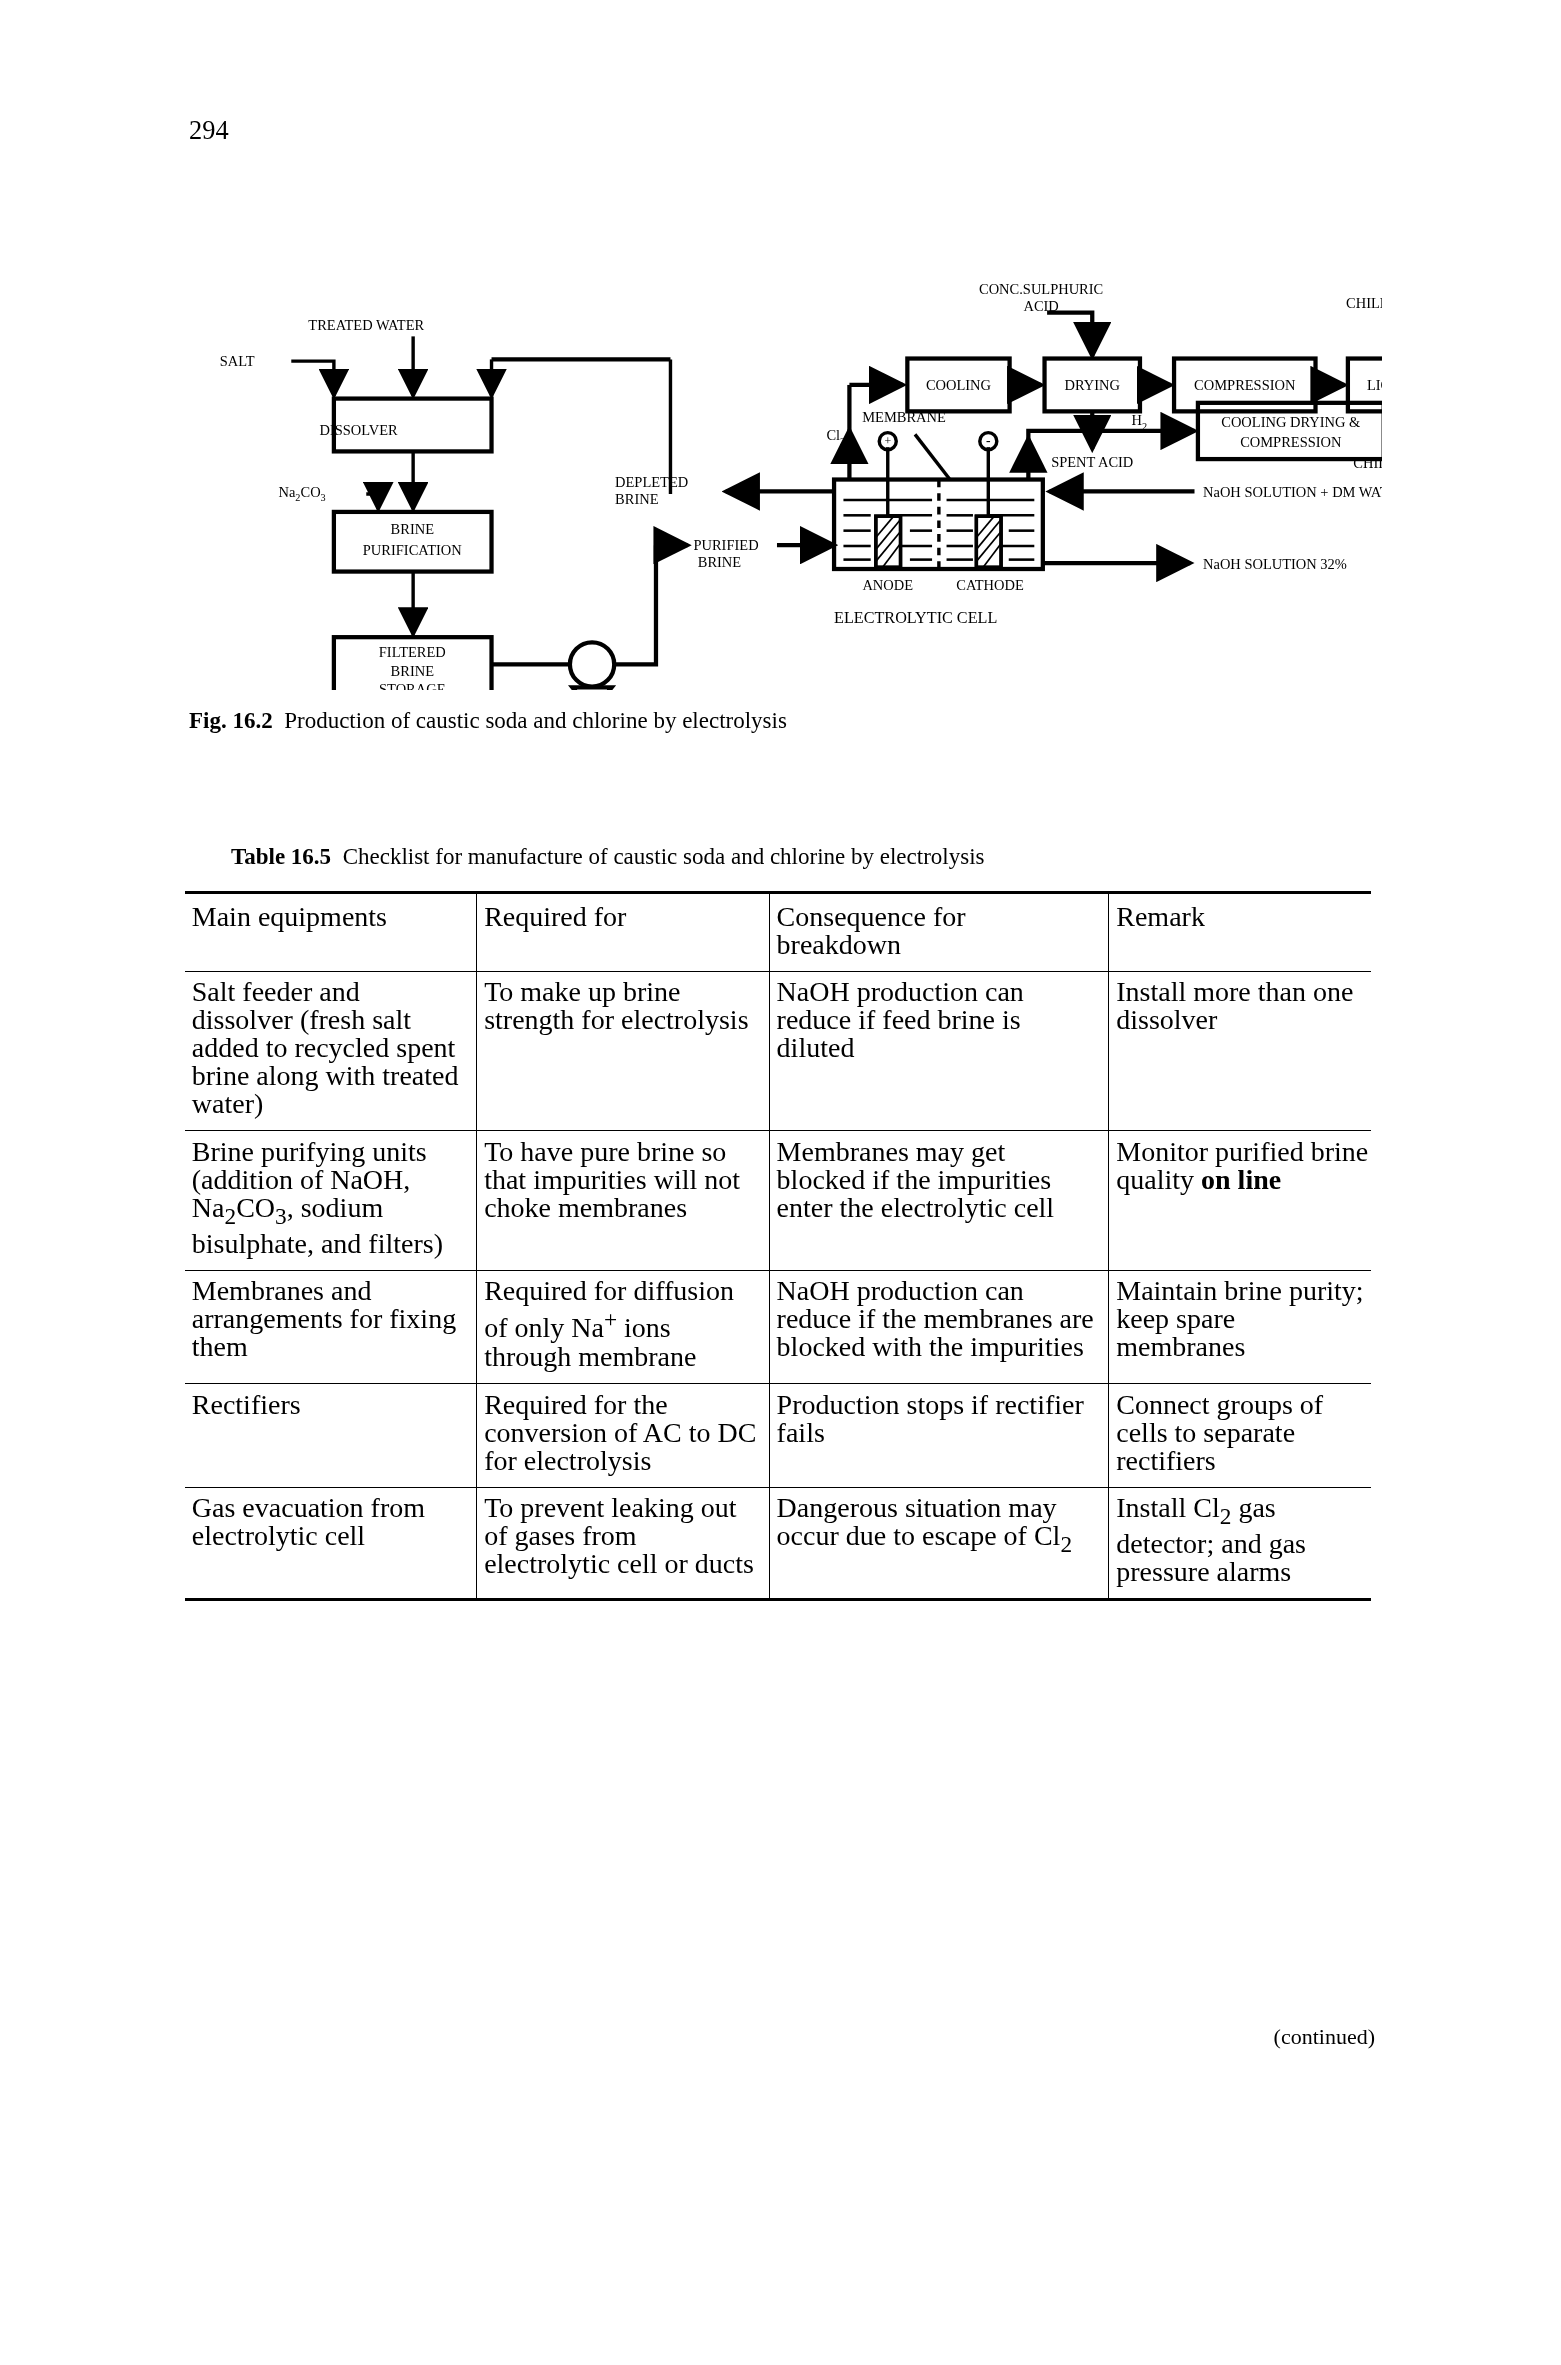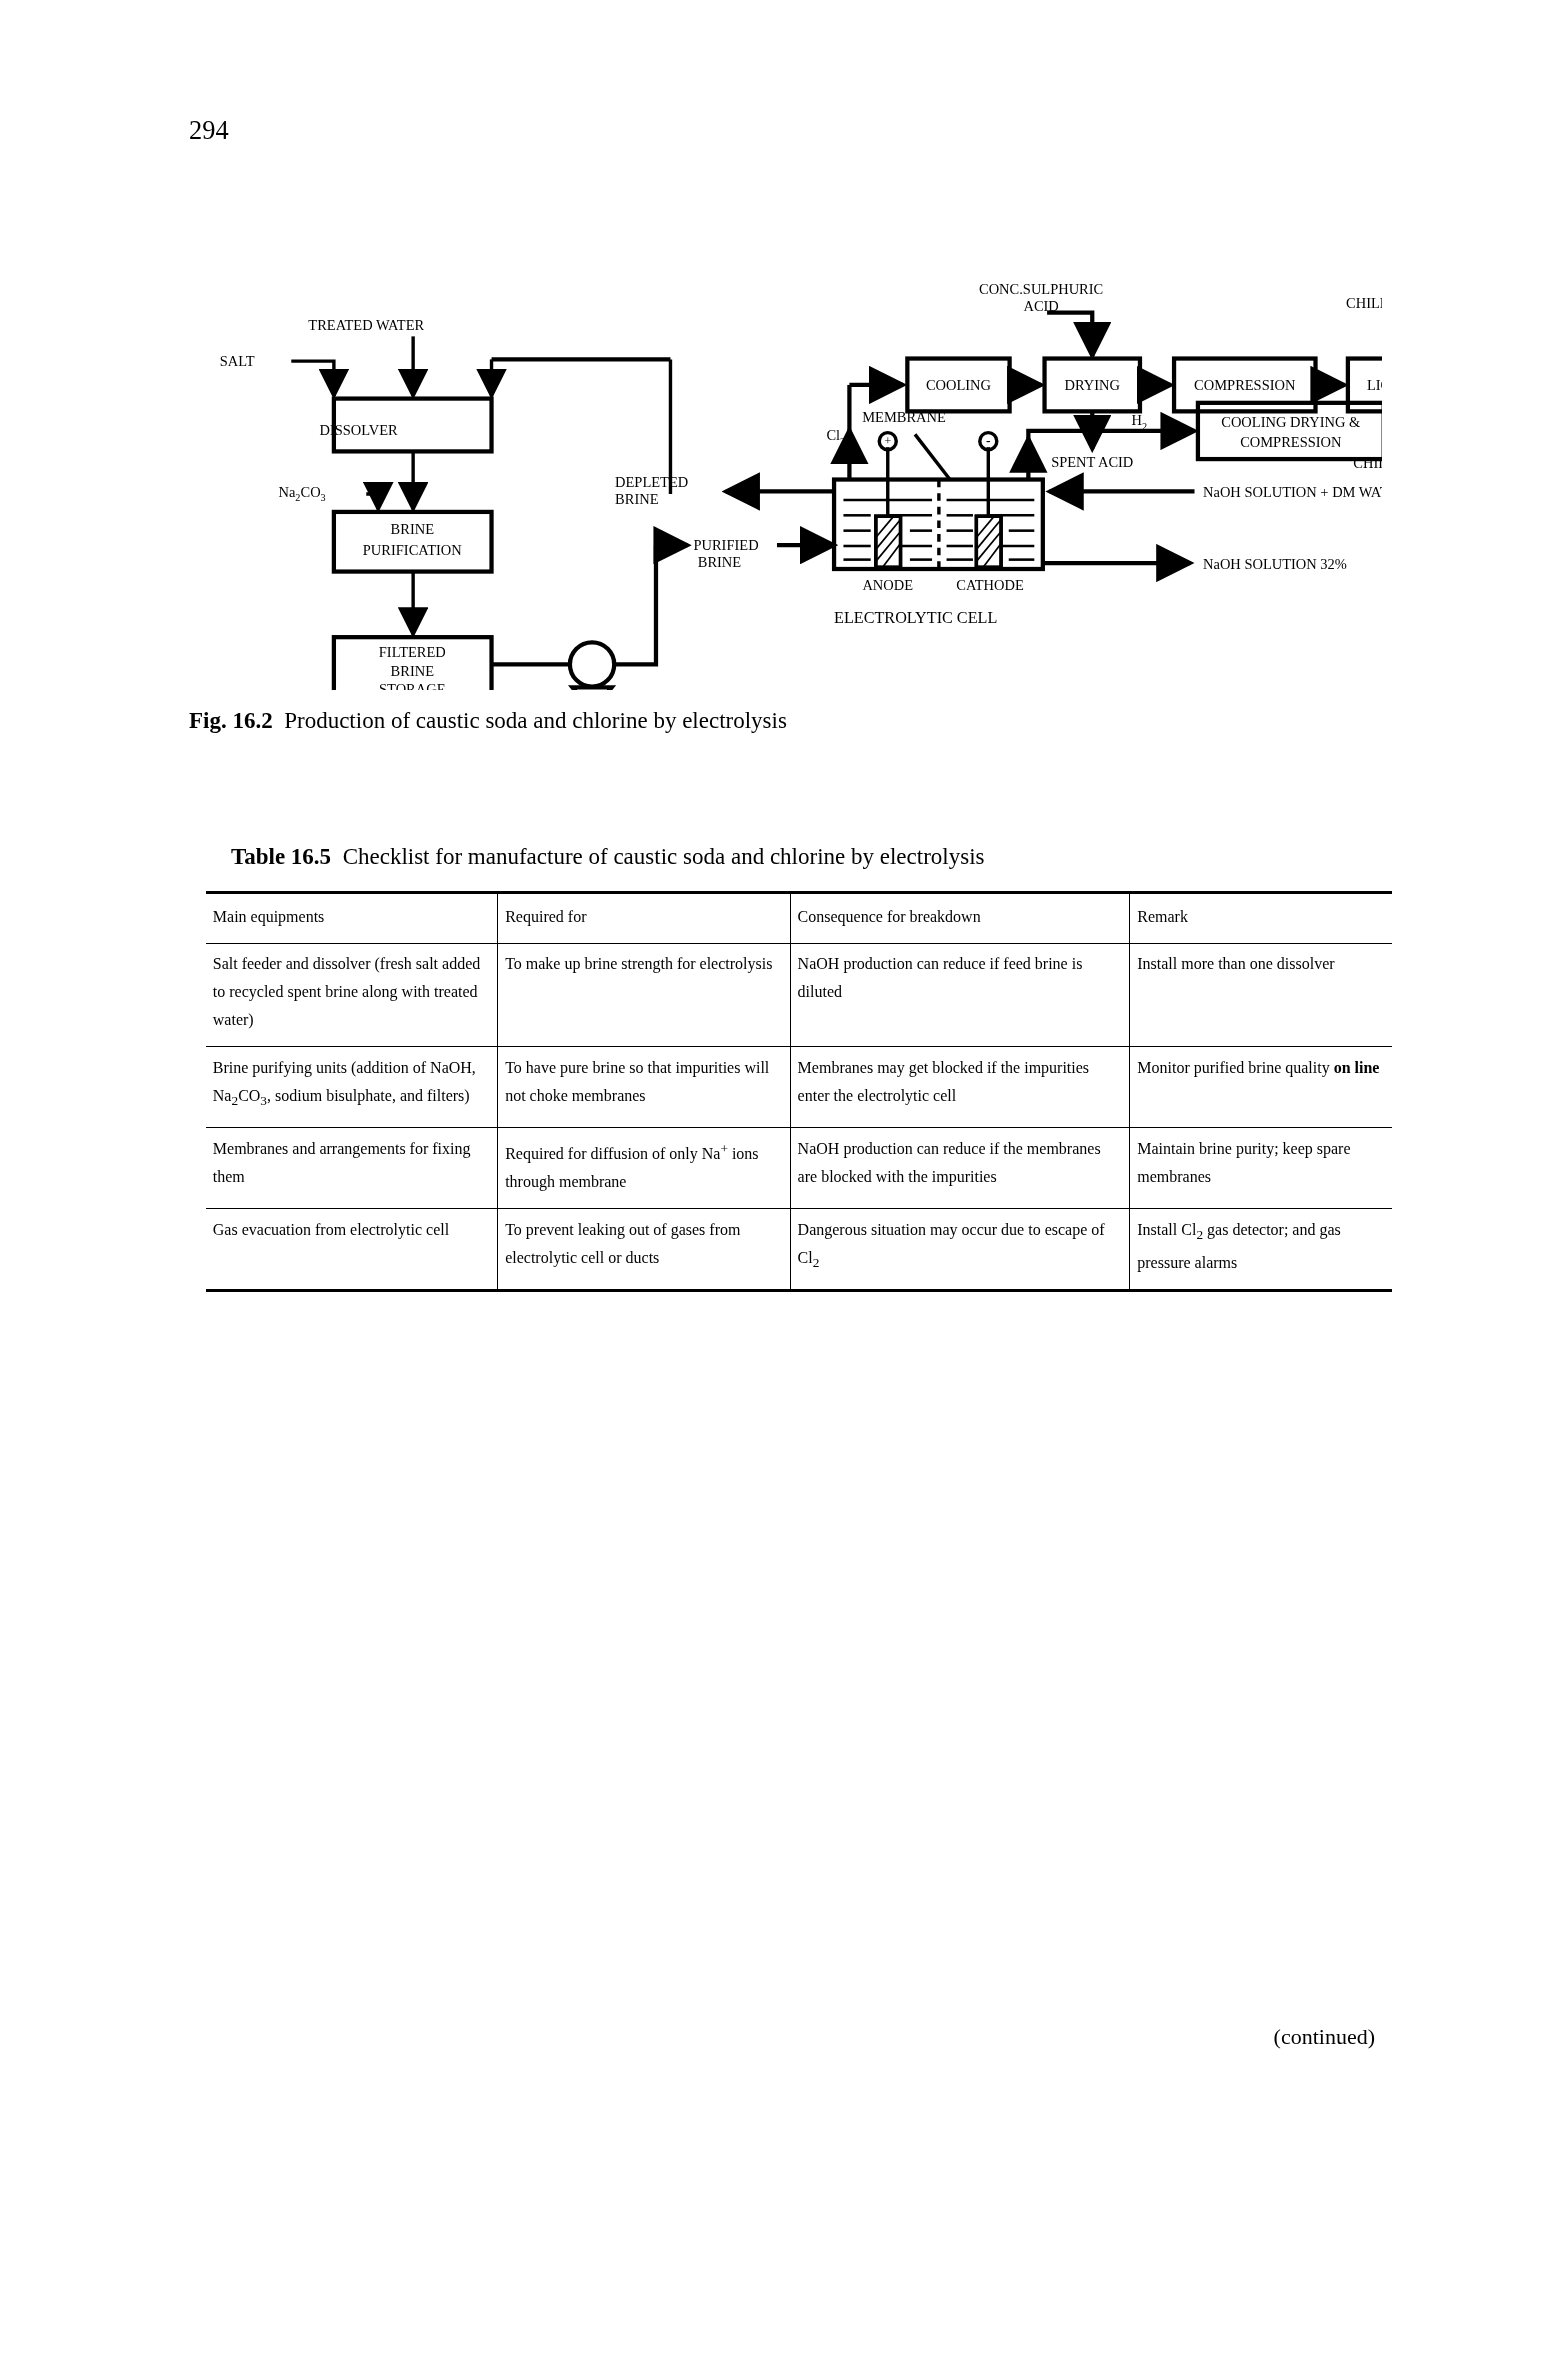--- a/index.html
+++ b/index.html
@@ -72,25 +72,25 @@
     top: 842px;
     font-size: 23px;
     line-height: 29px;
     white-space: pre;
     margin-left: 42px;
   }
   .table-caption b { font-weight: bold; }
 
   table.checklist {
     position: absolute;
-    left: 206px;
+    left: 185px;
     top: 891px;
     width: 1186px;
     border-collapse: collapse;
-    font-size: 16px;
+    font-size: 28px;
     line-height: 28px;
   }
   table.checklist td,
   table.checklist th {
     vertical-align: top;
     text-align: left;
     font-weight: normal;
     padding: 6.8px 12px 12px 6.8px;
     border-right: 1.7px solid #000;
     border-left: none;
@@ -338,20 +338,26 @@
       <td class="cell col3">Membranes may get blocked if the impurities enter the electrolytic cell</td>
       <td class="cell col4">Monitor purified brine quality <b>on line</b></td>
     </tr>
     <tr>
       <td class="cell col1">Membranes and arrangements for fixing them</td>
       <td class="cell col2">Required for diffusion of only Na<sup>+</sup> ions through membrane</td>
       <td class="cell col3">NaOH production can reduce if the membranes are blocked with the impurities</td>
       <td class="cell col4">Maintain brine purity; keep spare membranes</td>
     </tr>
     <tr>
+      <td class="cell col1">Rectifiers</td>
+      <td class="cell col2">Required for the conversion of AC to DC for electrolysis</td>
+      <td class="cell col3">Production stops if rectifier fails</td>
+      <td class="cell col4">Connect groups of cells to separate rectifiers</td>
+    </tr>
+    <tr>
       <td class="cell col1">Gas evacuation from electrolytic cell</td>
       <td class="cell col2">To prevent leaking out of gases from electrolytic cell or ducts</td>
       <td class="cell col3">Dangerous situation may occur due to escape of Cl<sub>2</sub></td>
       <td class="cell col4">Install Cl<sub>2</sub> gas detector; and gas pressure alarms</td>
     </tr>
   </tbody>
 </table>
 
 <div class="continued">(continued)</div>
 

